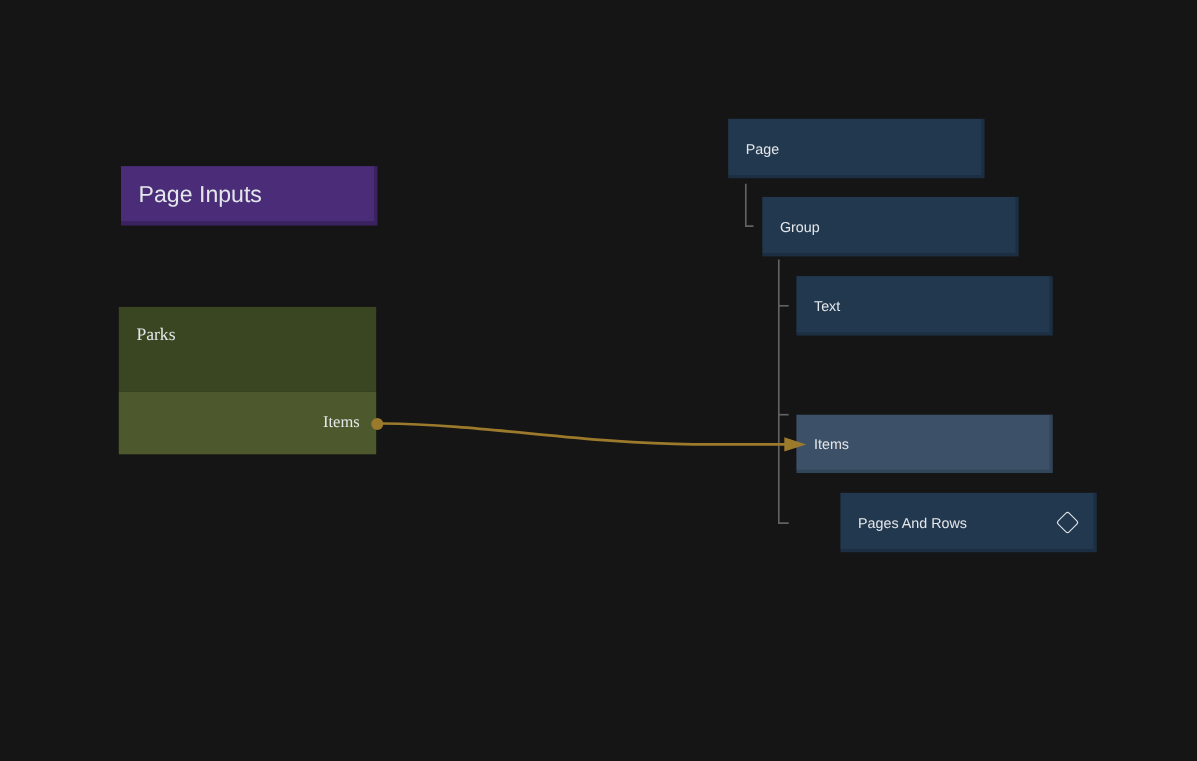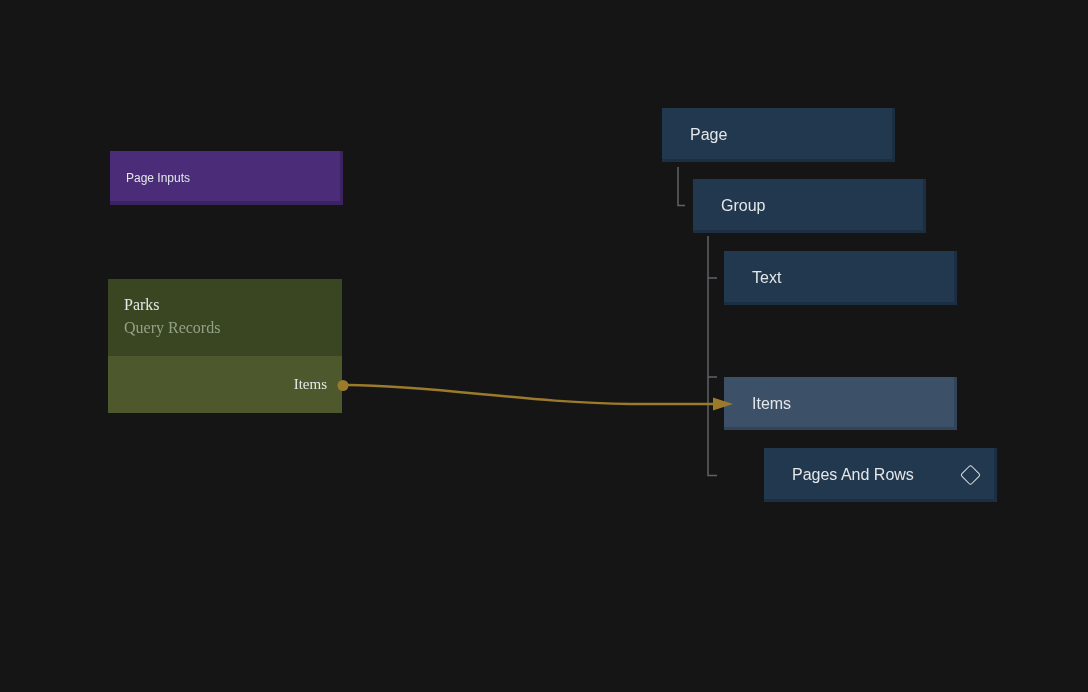--- a/index.html
+++ b/index.html
@@ -23,21 +23,21 @@
   .wire-layer  { z-index: 3; }
   .node, .tree-row { position: absolute; box-sizing: border-box; z-index: 2; }
 
   
   .node-page-inputs {
     left: 110px; top: 151px; width: 233px; height: 54px;
     background: var(--purple, #4a2c78);
     box-shadow: inset -3px -4px 0 rgba(0,0,0,0.20);
     display: flex; align-items: center;
     padding-left: 16px;
-    color: var(--text, #e4e7ea); font-size: 12px;
+    color: var(--text, #e4e7ea); font-size: 21px;
   }
 
   
   .node-parks {
     left: 108px; top: 279px; width: 234px; height: 134px;
     box-shadow: inset -3px -4px 0 rgba(0,0,0,0.18);
     font-family: Liberation Serif, serif;
   }
   .parks-header {
     box-sizing: border-box;
@@ -60,22 +60,22 @@
     display: flex; align-items: center; justify-content: flex-end;
     padding-right: 15px;
   }
   .port-label { color: var(--text, #e4e7ea); font-size: 15px; }
 
   
   .tree-row {
     width: 233px; height: 54px;
     background: var(--tree-box, #22384f);
     display: flex; align-items: center;
-    padding-left: 28px;
-    color: var(--text, #e4e7ea); font-size: 16px;
+    padding-left: 16px;
+    color: var(--text, #e4e7ea); font-size: 13px;
     box-shadow: inset -3px -3px 0 rgba(0,0,0,0.16);
   }
   .tree-row.highlight {
     background: var(--tree-box-highlight, #3c5168);
     height: 53px;
   }
   .row-page  { left: 662px; top: 108px; }
   .row-group { left: 693px; top: 179px; }
   .row-text  { left: 724px; top: 251px; }
   .row-table { left: 724px; top: 323px; box-shadow: inset -3px 0 0 rgba(0,0,0,0.16); }
@@ -102,21 +102,20 @@
     <path d="M 708 377 L 717 377" fill="none" stroke="#606266" stroke-width="1.5"></path>
   </svg>
 
   <div class="node node-page-inputs">
     <span>Page Inputs</span>
   </div>
 
   <div class="node node-parks">
     <div class="parks-header">
       <div class="parks-title">Parks</div>
-      <div class="parks-subtitle">Query Records</div>
     </div>
     <div class="parks-body">
       <span class="port-label">Items</span>
     </div>
   </div>
 
   <div class="tree-row row-page">
     <span>Page</span>
   </div>
   <div class="tree-row row-group">

